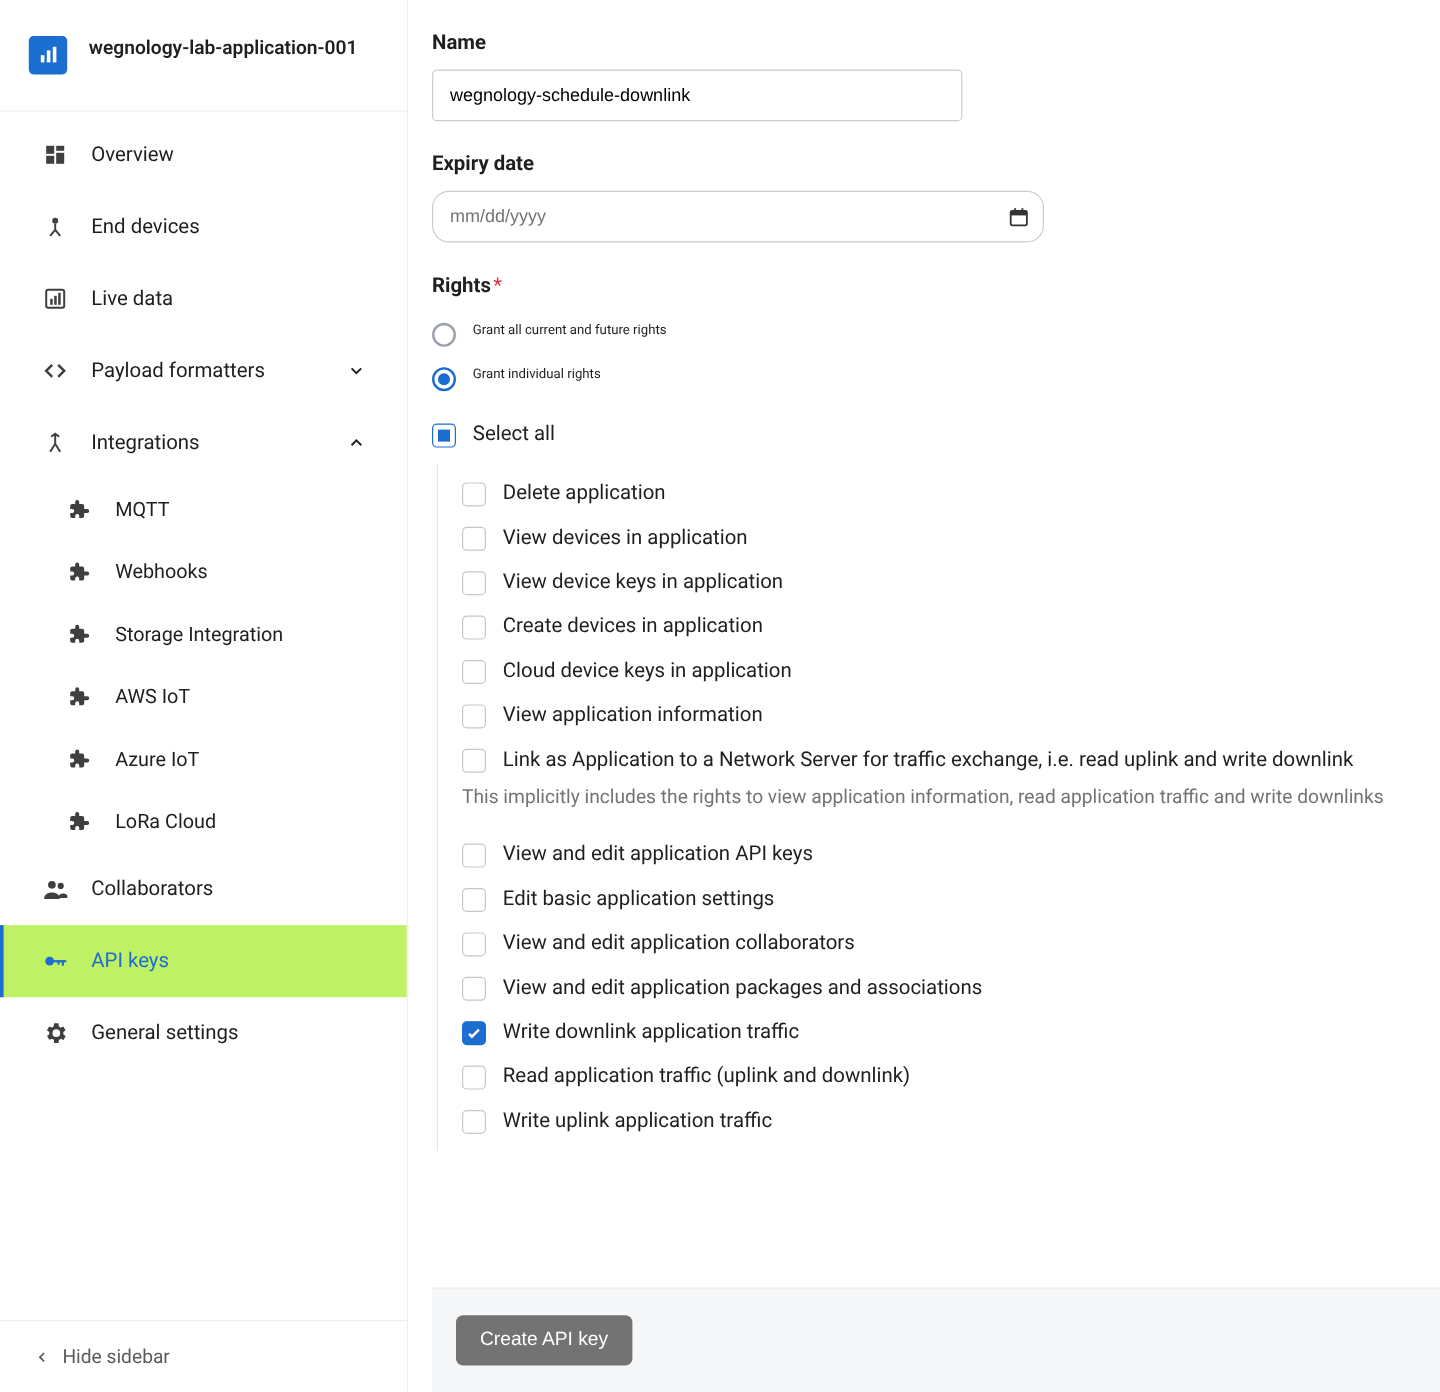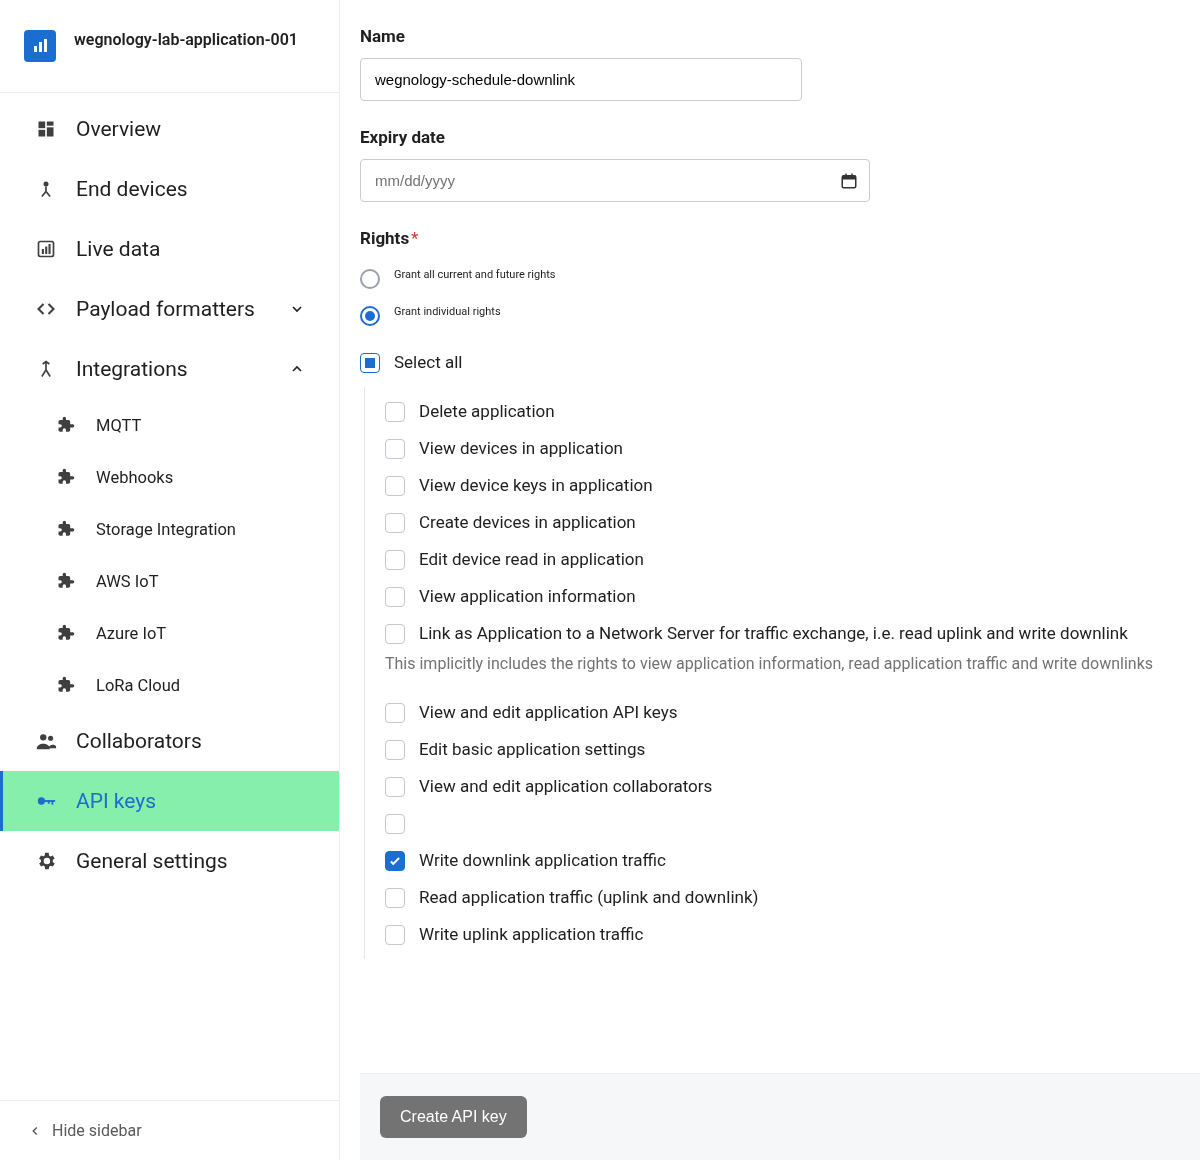--- a/index.html
+++ b/index.html
@@ -59,27 +59,27 @@
     position: relative;
   }
   .nav-item .icon-slot {
     width: 24px;
     height: 24px;
     color: #3f3f3f;
     display:flex;
     align-items:center;
     justify-content:center;
   }
-  .nav-item .label { font-size: 21px; }
+  .nav-item .label { font-size: 17px; }
   .nav-item .chev {
     margin-left: auto;
     color: #222;
   }
   .nav-item.active {
-    background: #86efac;
+    background: #bef264;
     color: #1c6dd0;
   }
   .nav-item.active .icon-slot { color: #1c6dd0; }
   .nav-item.active::before {
     content:"";
     position:absolute;
     left:0; top:0; bottom:0;
     width:3px;
     background:#1c6dd0;
   }
@@ -136,21 +136,21 @@
   }
   .date-wrap{
     width:510px;
     position:relative;
     margin-bottom: 26px;
   }
   .date-input{
     width:100%;
     padding:12px 40px 12px 14px;
     border:1px solid #c9ccd3;
-    border-radius:4px;
+    border-radius:14px;
     font-size:15px;
     color:#6a6a6a;
   }
   .date-icon{
     position:absolute;
     right:12px; top:50%;
     transform:translateY(-50%);
     color:#333;
   }
   .radio-row, .check-row{
@@ -438,21 +438,21 @@
           <div class="check-row">
             <span class="check"></span>
             <span class="check-label">View device keys in application</span>
           </div>
           <div class="check-row">
             <span class="check"></span>
             <span class="check-label">Create devices in application</span>
           </div>
           <div class="check-row">
             <span class="check"></span>
-            <span class="check-label">Edit device read in application</span>
+            <span class="check-label">Cloud device keys in application</span>
           </div>
           <div class="check-row">
             <span class="check"></span>
             <span class="check-label">View application information</span>
           </div>
           <div class="check-row">
             <span class="check"></span>
             <span class="check-label">Link as Application to a Network Server for traffic exchange, i.e. read uplink and write downlink</span>
           </div>
           <div class="helper">This implicitly includes the rights to view application information, read application traffic and write downlinks</div>
@@ -463,20 +463,21 @@
           <div class="check-row">
             <span class="check"></span>
             <span class="check-label">Edit basic application settings</span>
           </div>
           <div class="check-row">
             <span class="check"></span>
             <span class="check-label">View and edit application collaborators</span>
           </div>
           <div class="check-row">
             <span class="check"></span>
+            <span class="check-label">View and edit application packages and associations</span>
           </div>
           <div class="check-row">
             <span class="check checked">
               <svg width="14" height="14" viewBox="0 0 24 24" fill="none" stroke="white" stroke-width="3.5">
                 <path d="M5 13l4 4L19 7"></path>
               </svg>
             </span>
             <span class="check-label">Write downlink application traffic</span>
           </div>
           <div class="check-row">

